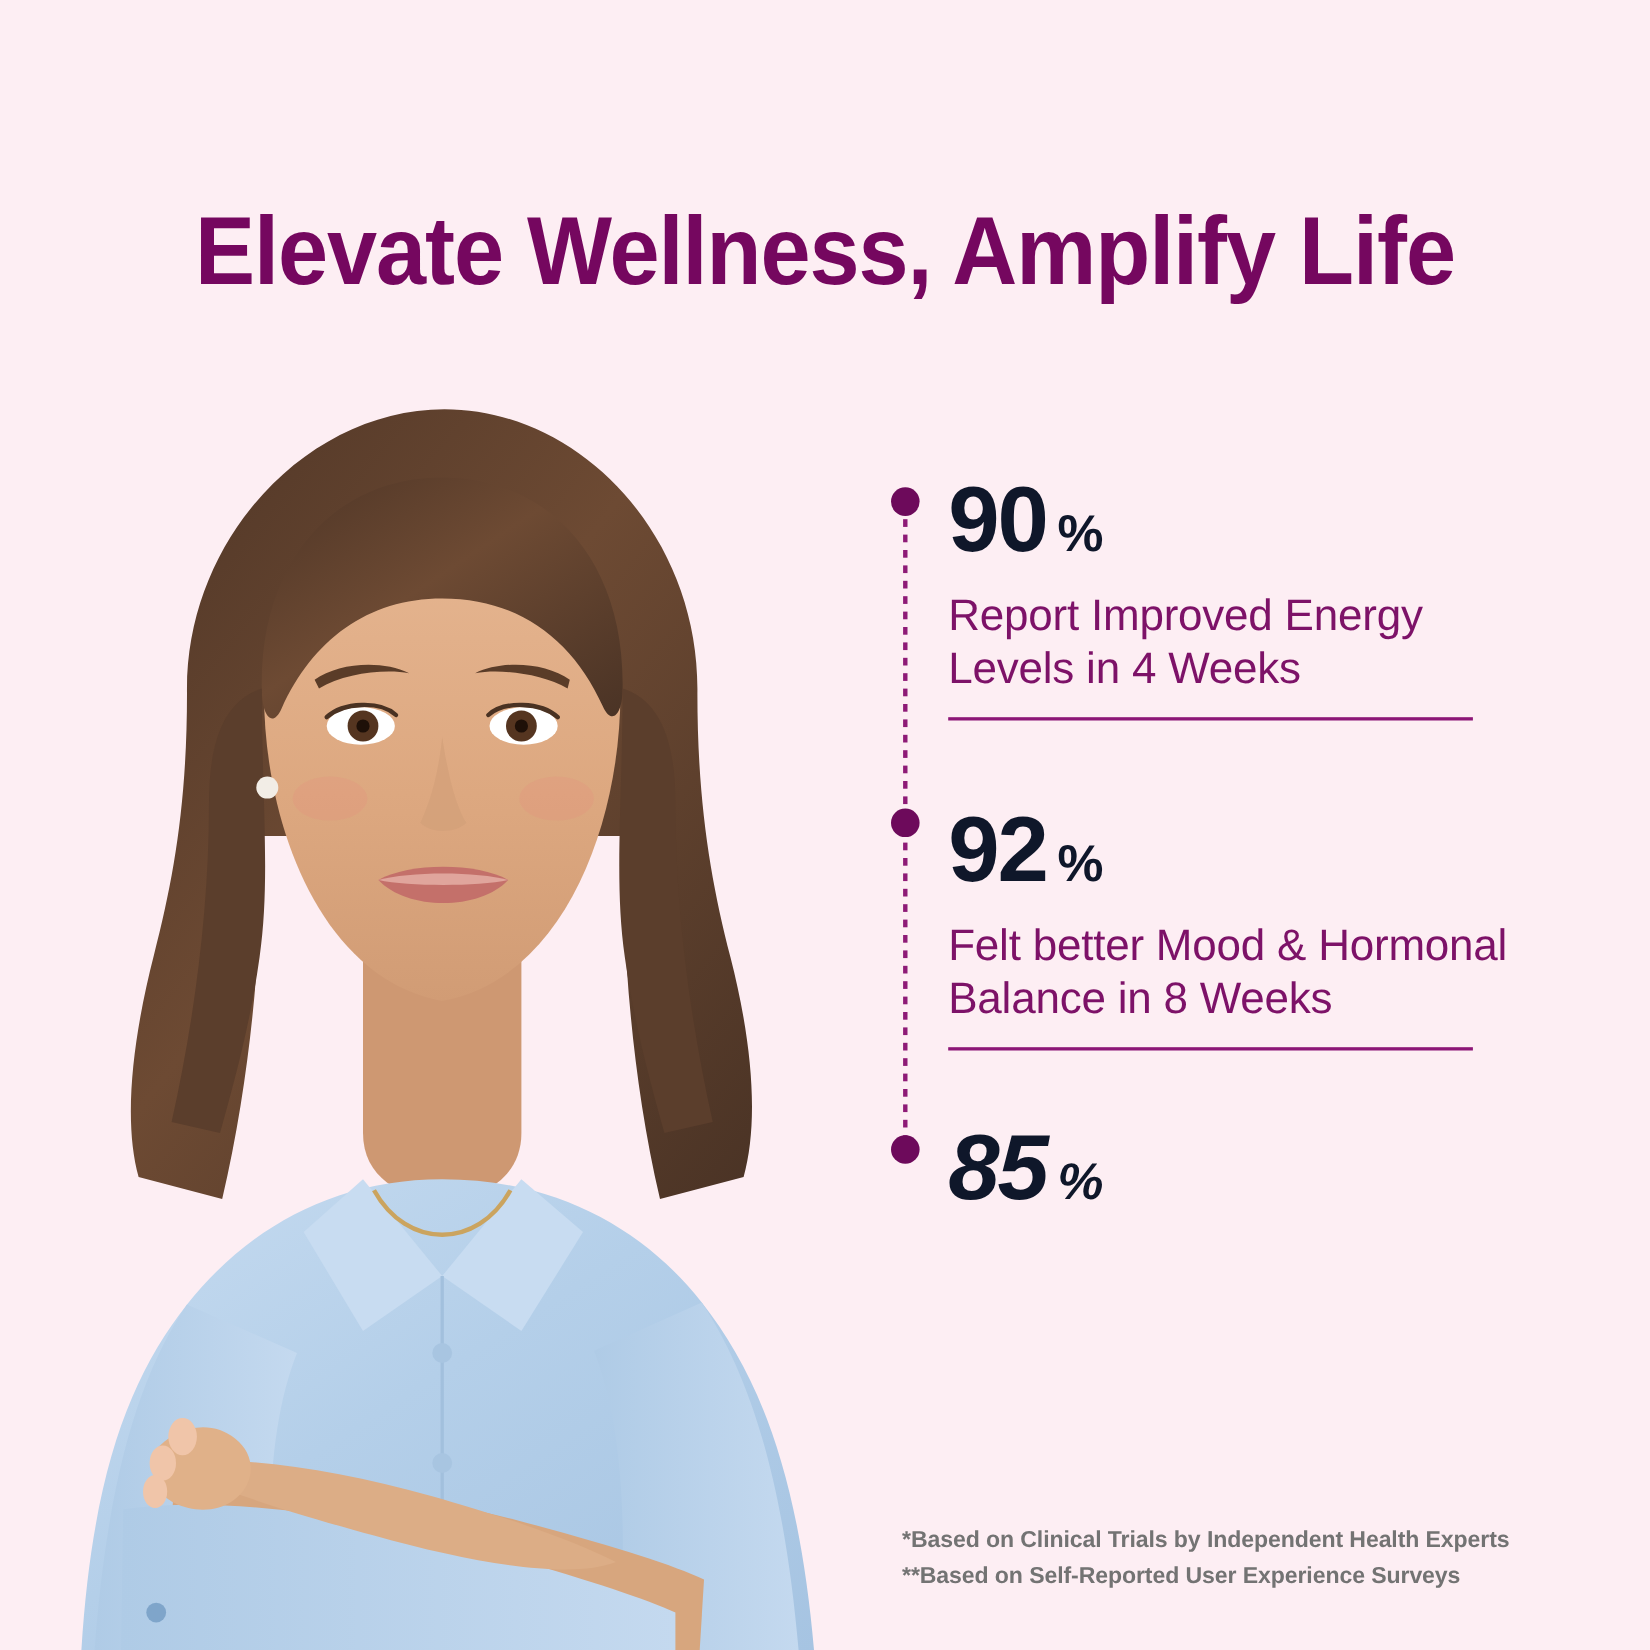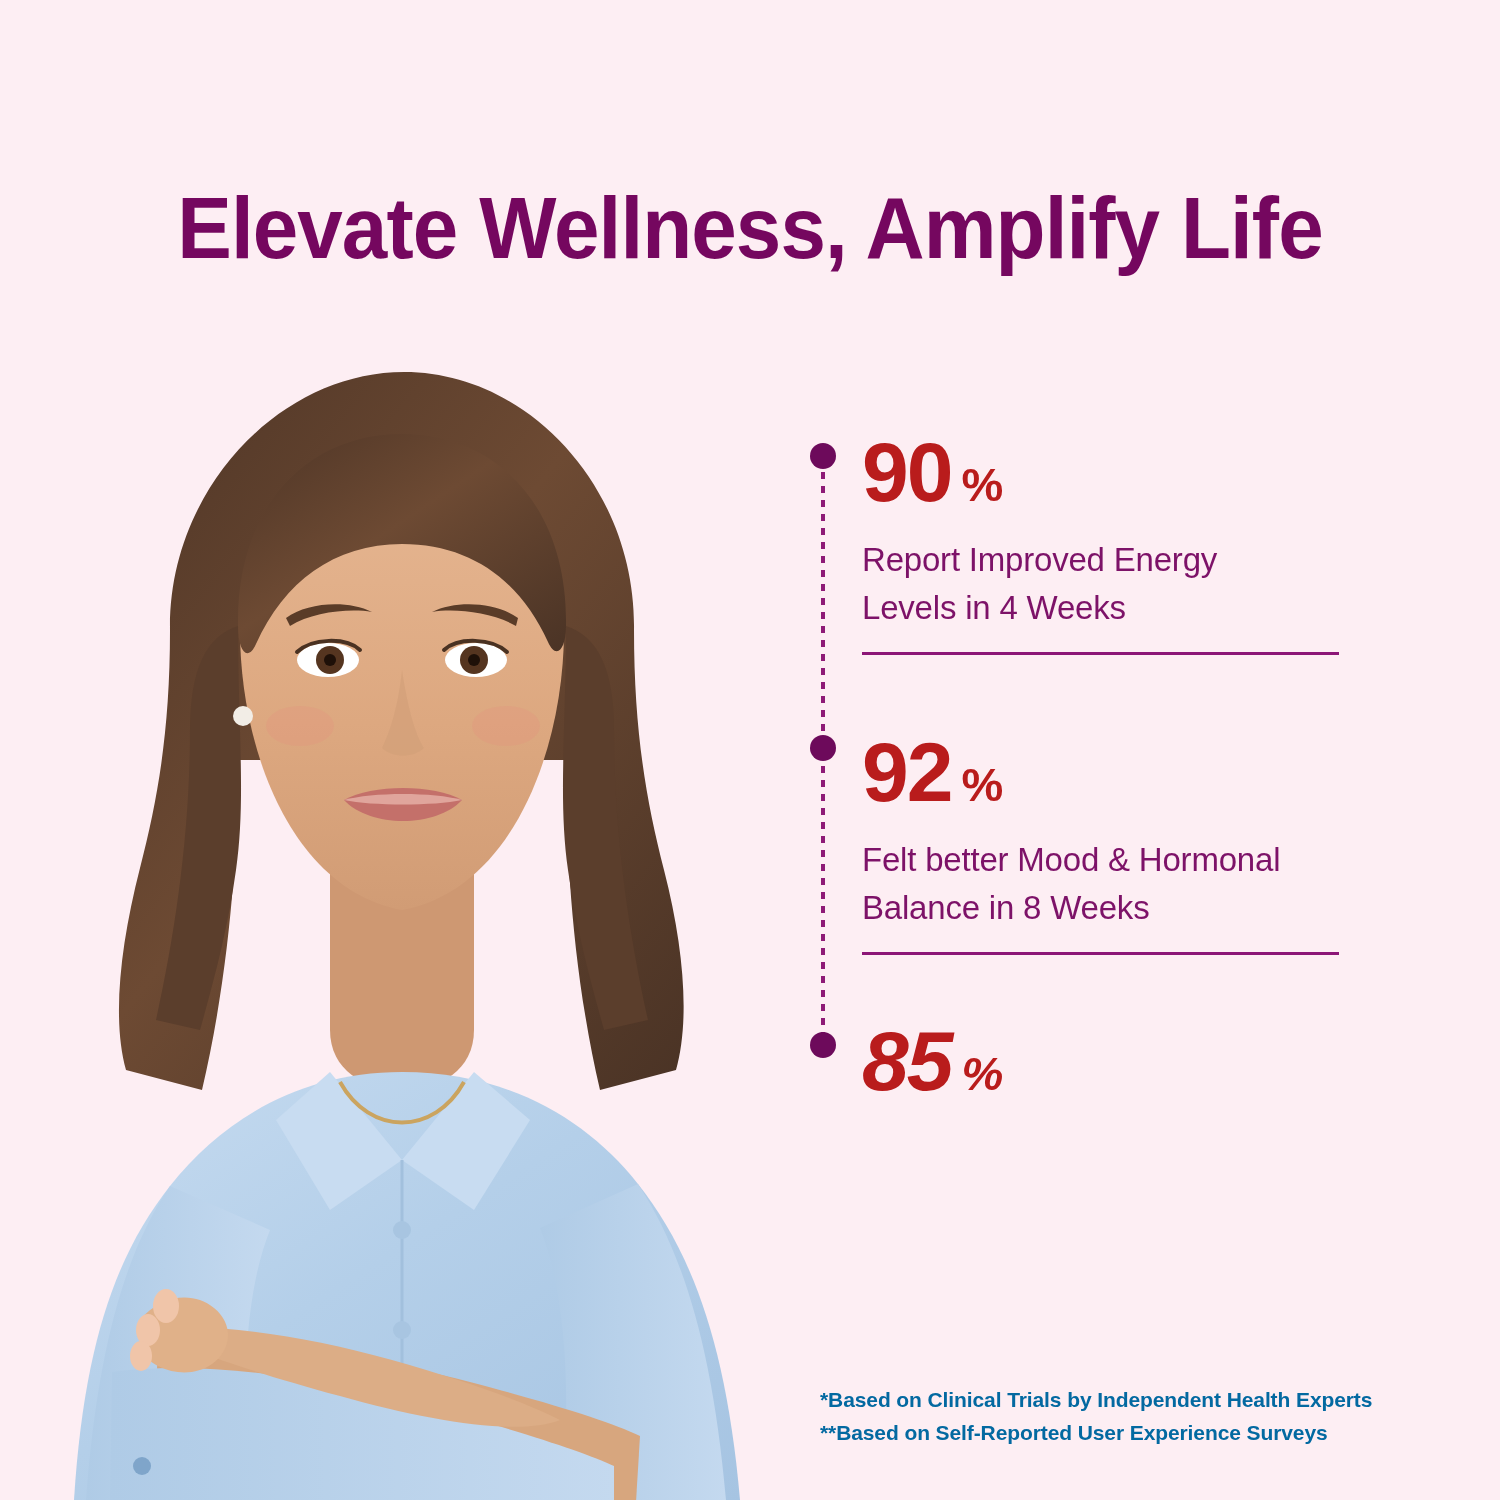--- a/index.html
+++ b/index.html
@@ -94,56 +94,56 @@
     left: 52px;
     width: 568px;
   }
   .stat-0 { top: 0px; }
   .stat-1 { top: 300px; }
   .stat-2 { top: 589px; font-style: italic; }
 
   .stat-number-row {
     display: flex;
     align-items: baseline;
-    color: #b91c1c;
+    color: #0f172a;
     line-height: 1;
   }
   .stat-number {
     font-size: 84px;
     font-weight: bold;
     letter-spacing: -2px;
   }
   .stat-pct {
     font-size: 47px;
     font-weight: bold;
     margin-left: 10px;
     letter-spacing: -1px;
   }
   .stat-desc {
     margin-top: 22px;
     color: #7D1268;
-    font-size: 33px;
+    font-size: 40px;
     font-weight: normal;
     line-height: 48px;
     white-space: pre-line;
     letter-spacing: -0.2px;
   }
   .stat-rule {
     margin-top: 20px;
     height: 3px;
     width: 477px;
     background: #8C1576;
   }
 
   
   .footnotes {
     position: absolute;
     left: 820px;
     top: 1383px;
-    color: #0369a1;
+    color: #737373;
     font-size: 21px;
     font-weight: bold;
     line-height: 33px;
     letter-spacing: -0.1px;
   }
   .footnote { white-space: nowrap; }
 </style>
 </head>
 <body>
 

